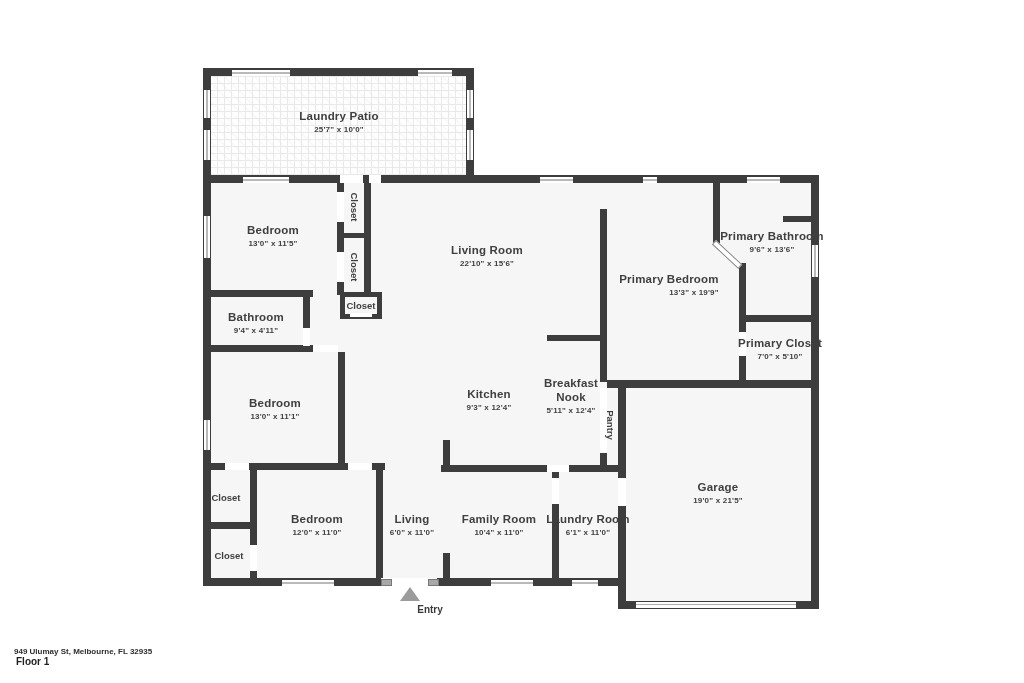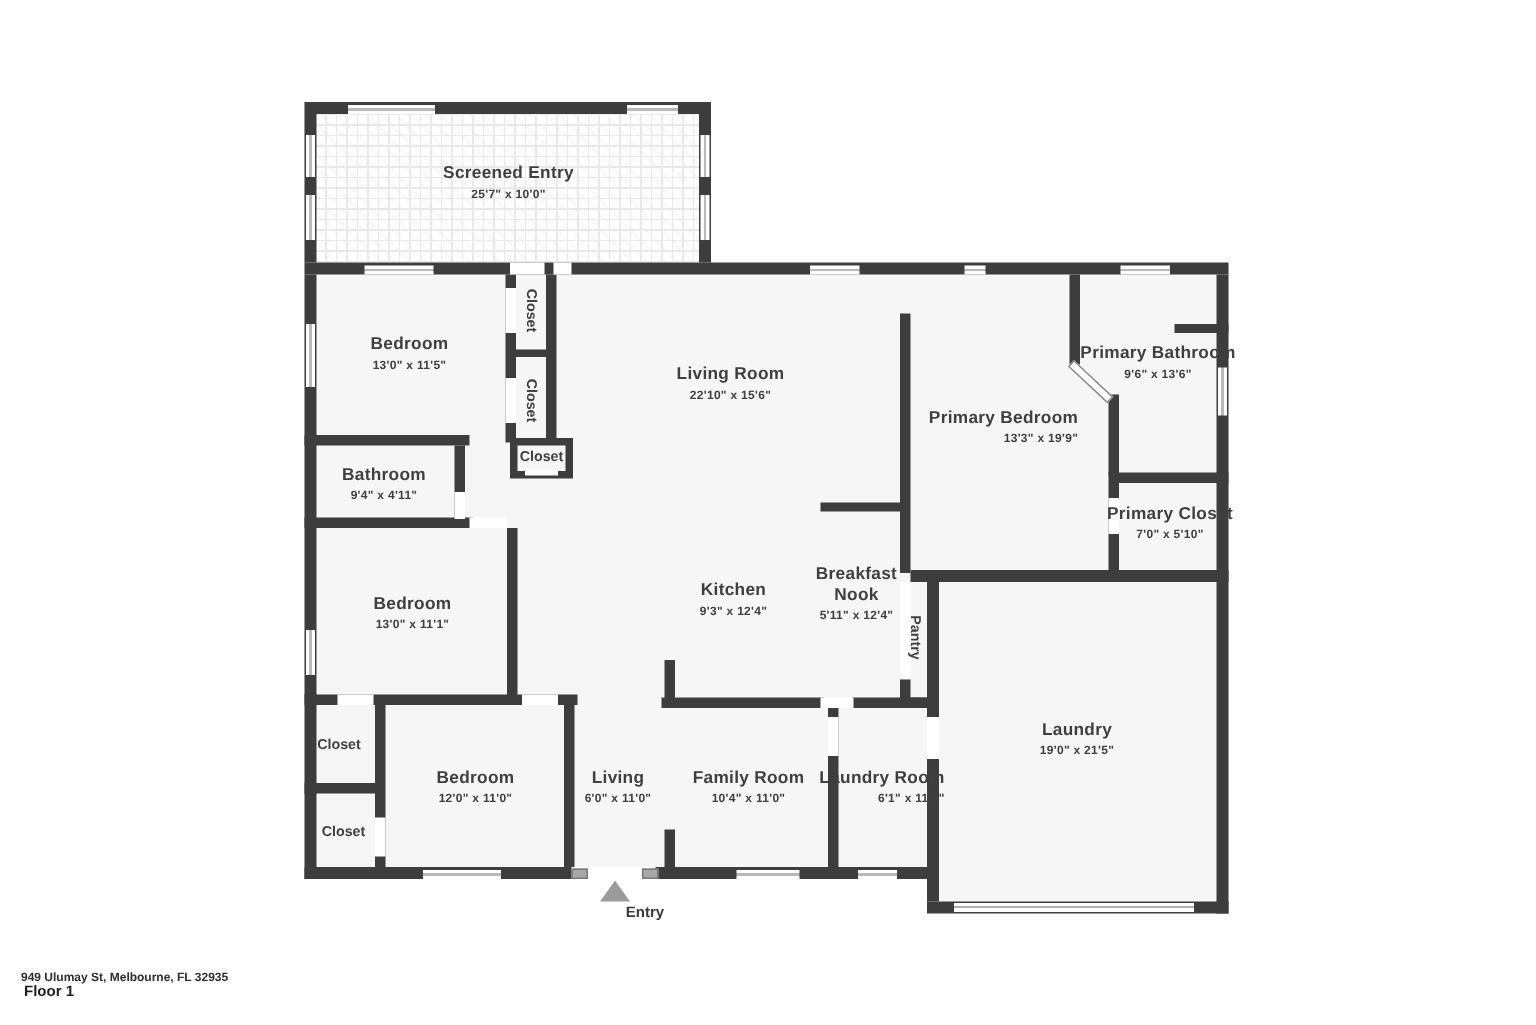--- a/index.html
+++ b/index.html
@@ -123,21 +123,21 @@
       <div class="win-v" style="left: 204px; top: 420px; width: 6px; height: 30px;"></div>
       <div class="win-v" style="left: 812px; top: 245px; width: 6px; height: 32px;"></div>
     </div>
 
   <div class="closet-box"></div>
   <div class="closet-box-door"></div>
 
   <div class="diag-door"></div>
 
   <div class="room-label" style="left:339px;top:122px;">
-    <div class="room-name">Screened Entry</div>
+    <div class="room-name">Laundry Patio</div>
     <div class="room-dims">25'7" x 10'0"</div>
   </div>
   <div class="room-label" style="left:273px;top:236px;">
     <div class="room-name">Bedroom</div>
     <div class="room-dims">13'0" x 11'5"</div>
   </div>
   <div class="room-label" style="left:487px;top:256px;">
     <div class="room-name">Living Room</div>
     <div class="room-dims">22'10" x 15'6"</div>
   </div>
@@ -163,36 +163,36 @@
   </div>
   <div class="room-label" style="left:489px;top:400px;">
     <div class="room-name">Kitchen</div>
     <div class="room-dims">9'3" x 12'4"</div>
   </div>
   <div class="room-label wrap" style="left:571px;top:396px;">
     <div class="room-name">Breakfast Nook</div>
     <div class="room-dims">5'11" x 12'4"</div>
   </div>
   <div class="room-label" style="left:718px;top:493px;">
-    <div class="room-name">Laundry</div>
+    <div class="room-name">Garage</div>
     <div class="room-dims">19'0" x 21'5"</div>
   </div>
   <div class="room-label" style="left:317px;top:525px;">
     <div class="room-name">Bedroom</div>
     <div class="room-dims">12'0" x 11'0"</div>
   </div>
   <div class="room-label" style="left:412px;top:525px;">
     <div class="room-name">Living</div>
     <div class="room-dims">6'0" x 11'0"</div>
   </div>
   <div class="room-label" style="left:499px;top:525px;">
     <div class="room-name">Family Room</div>
     <div class="room-dims">10'4" x 11'0"</div>
   </div>
-  <div class="room-label" style="left:588px;top:525px;text-align:right;">
+  <div class="room-label" style="left:588px;top:525px;">
     <div class="room-name">Laundry Room</div>
     <div class="room-dims">6'1" x 11'0"</div>
   </div>
 
   <div class="vlabel" style="left:354px;top:207px;">Closet</div>
   <div class="vlabel" style="left:354px;top:267px;">Closet</div>
   <div class="closet-label" style="left:361px;top:305px;">Closet</div>
   <div class="closet-label" style="left:226px;top:497px;">Closet</div>
   <div class="closet-label" style="left:229px;top:555px;">Closet</div>
   <div class="vlabel" style="left:610px;top:425px;">Pantry</div>

